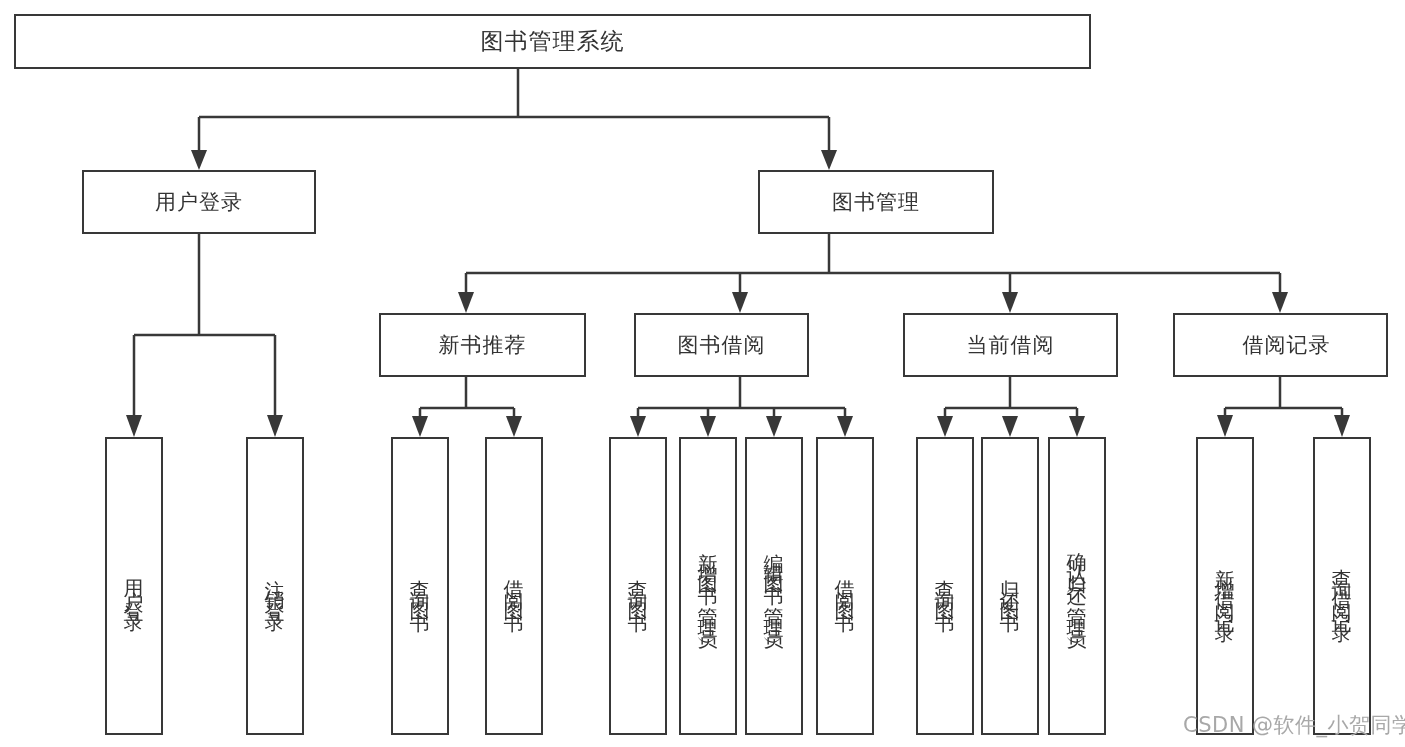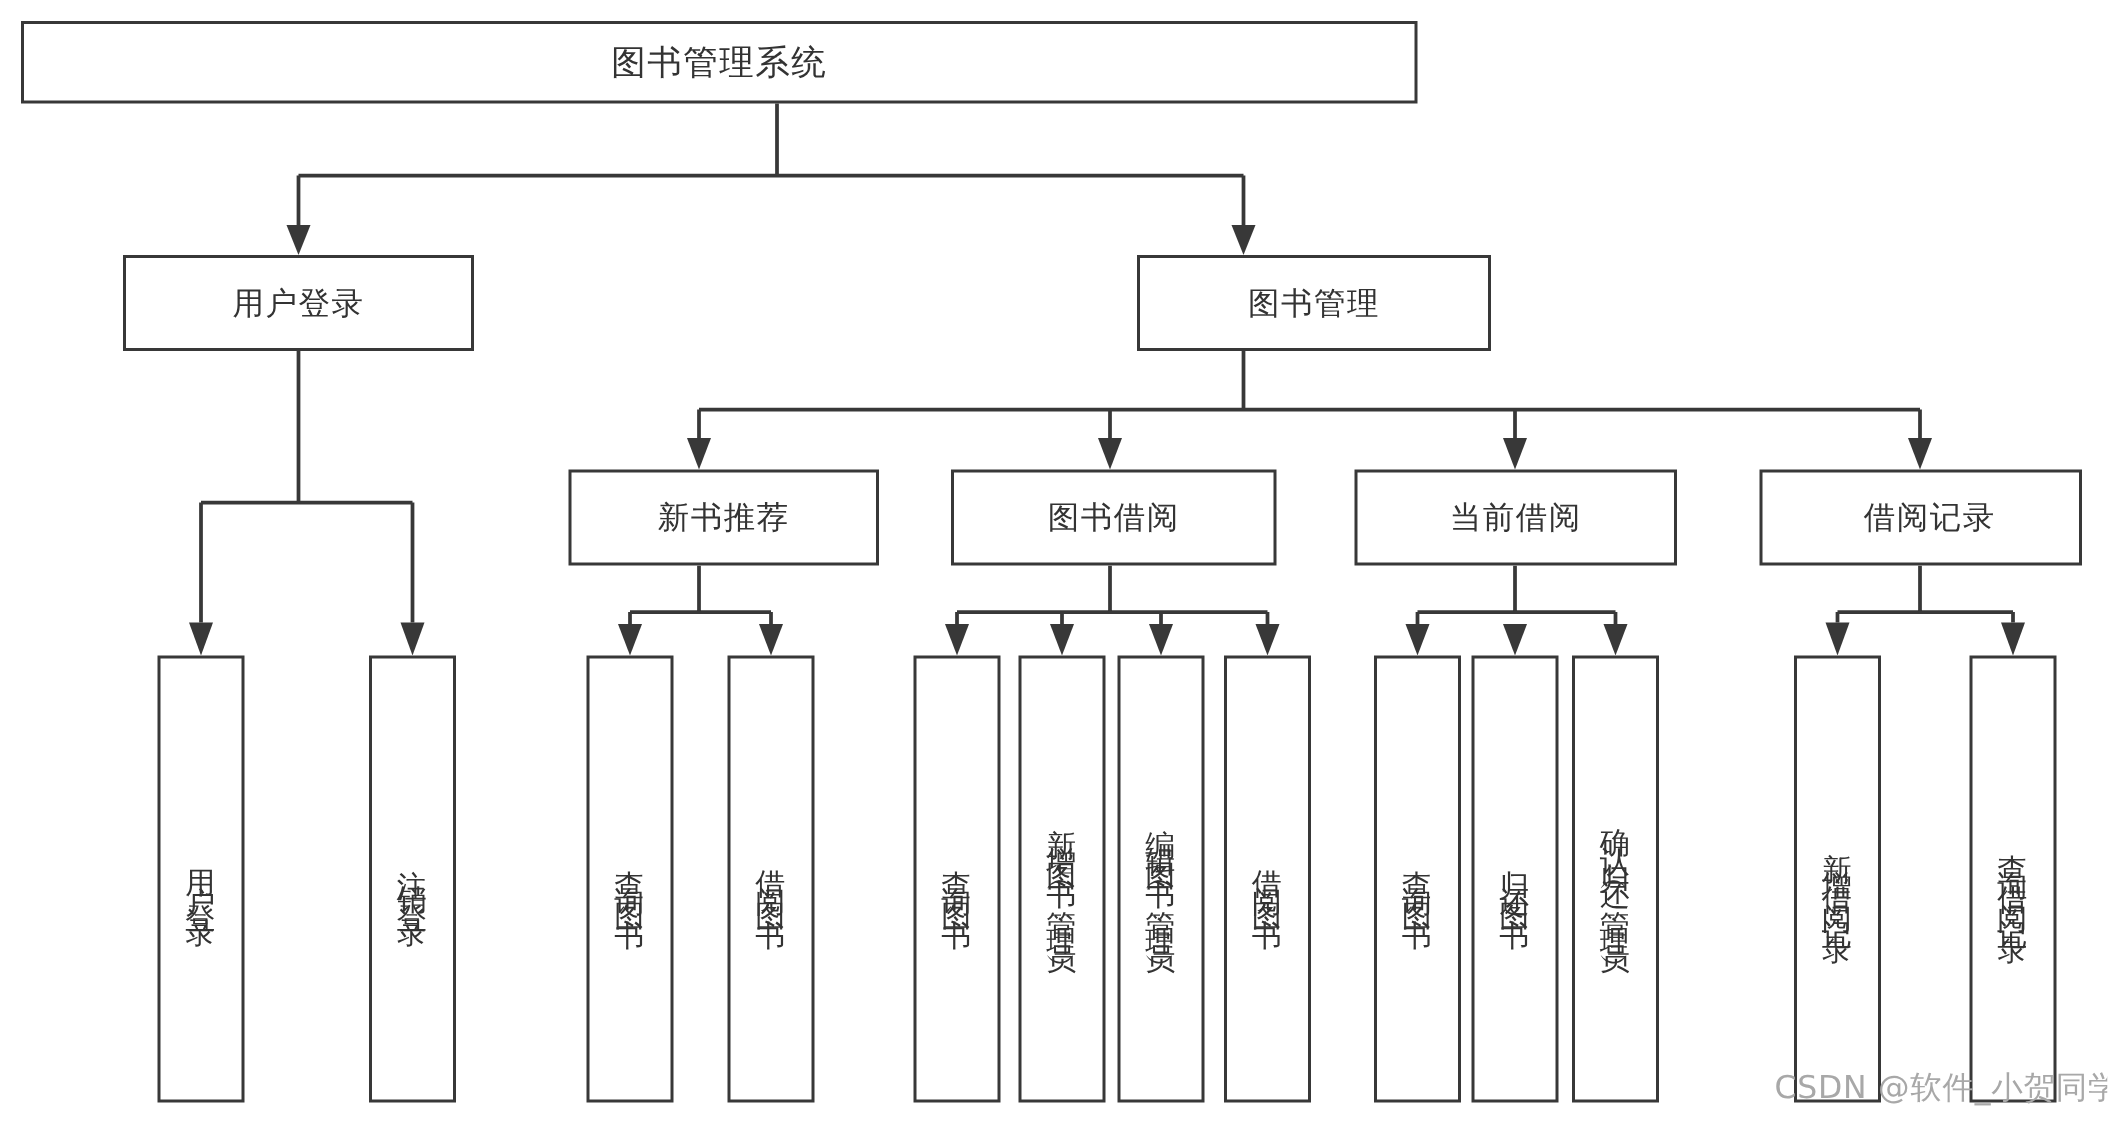--- a/index.html
+++ b/index.html
@@ -32,26 +32,26 @@
     background: #ffffff;
     border: 2px solid #383838;
     display: flex;
     align-items: center;
     justify-content: center;
     z-index: 2;
     font-size: 21px;
     letter-spacing: 1px;
     color: #333333;
   }
-  .node.root  { left: 14px;  top: 14px;  width: 931px; height: 55px; font-size: 23px; }
+  .node.root  { left: 14px;  top: 14px;  width: 1077px; height: 55px; font-size: 23px; }
   .node.lvl   { height: 64px; }
   .n-user-login     { left: 82px;   top: 170px; width: 234px; }
   .n-book-mgmt      { left: 711px;  top: 170px; width: 236px; margin-left: 47px; }
   .n-new-book       { left: 379px;  top: 313px; width: 207px; }
-  .n-book-borrow    { left: 634px;  top: 313px; width: 217px; }
+  .n-book-borrow    { left: 634px;  top: 313px; width: 175px; }
   .n-current-borrow { left: 903px;  top: 313px; width: 215px; }
   .n-borrow-record  { left: 1173px; top: 313px; width: 215px; padding-left: 12px; }
   .leaf {
     position: absolute;
     top: 437px;
     width: 58px;
     height: 298px;
     background: #ffffff;
     border: 2px solid #383838;
     display: flex;

